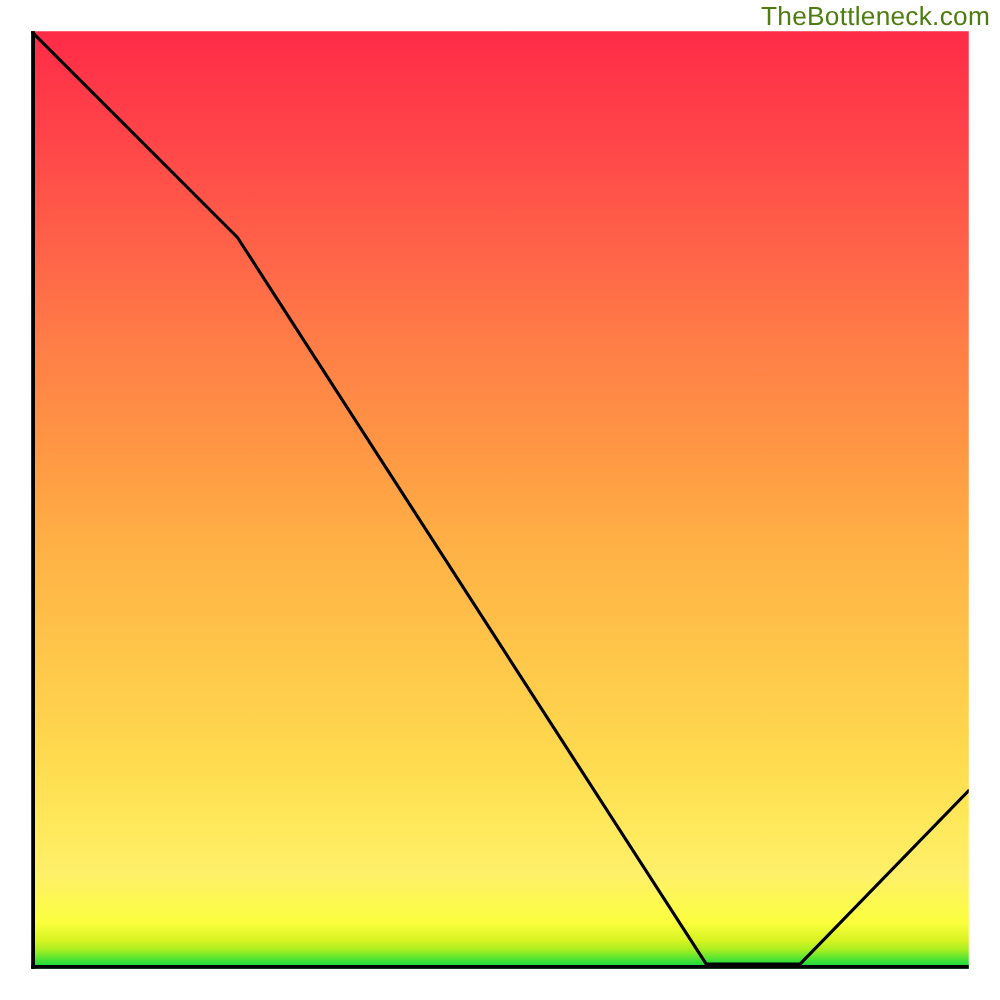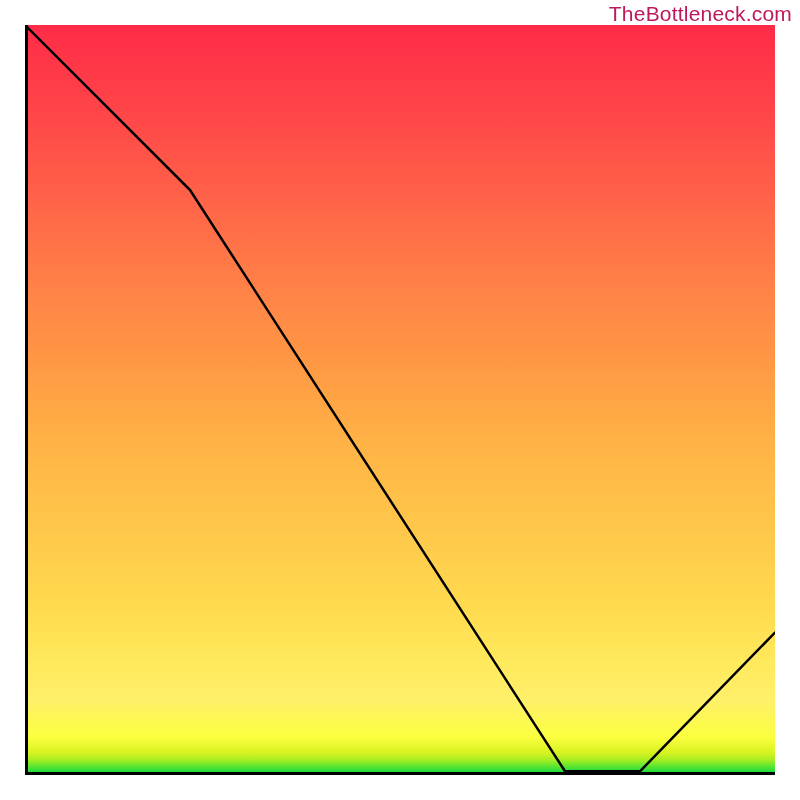--- a/index.html
+++ b/index.html
@@ -13,21 +13,21 @@
   }
   .wrap {
     position: relative;
     width: 800px;
     height: 800px;
   }
   .attribution {
     position: absolute;
     top: 2px;
     right: 8px;
-    color: #be185d;
+    color: #4d7c0f;
     font-size: 21px;
     letter-spacing: 0.2px;
     font-weight: 400;
     z-index: 10;
   }
   .plot-area {
     position: absolute;
     left: 25px;
     top: 25px;
     width: 750px;

